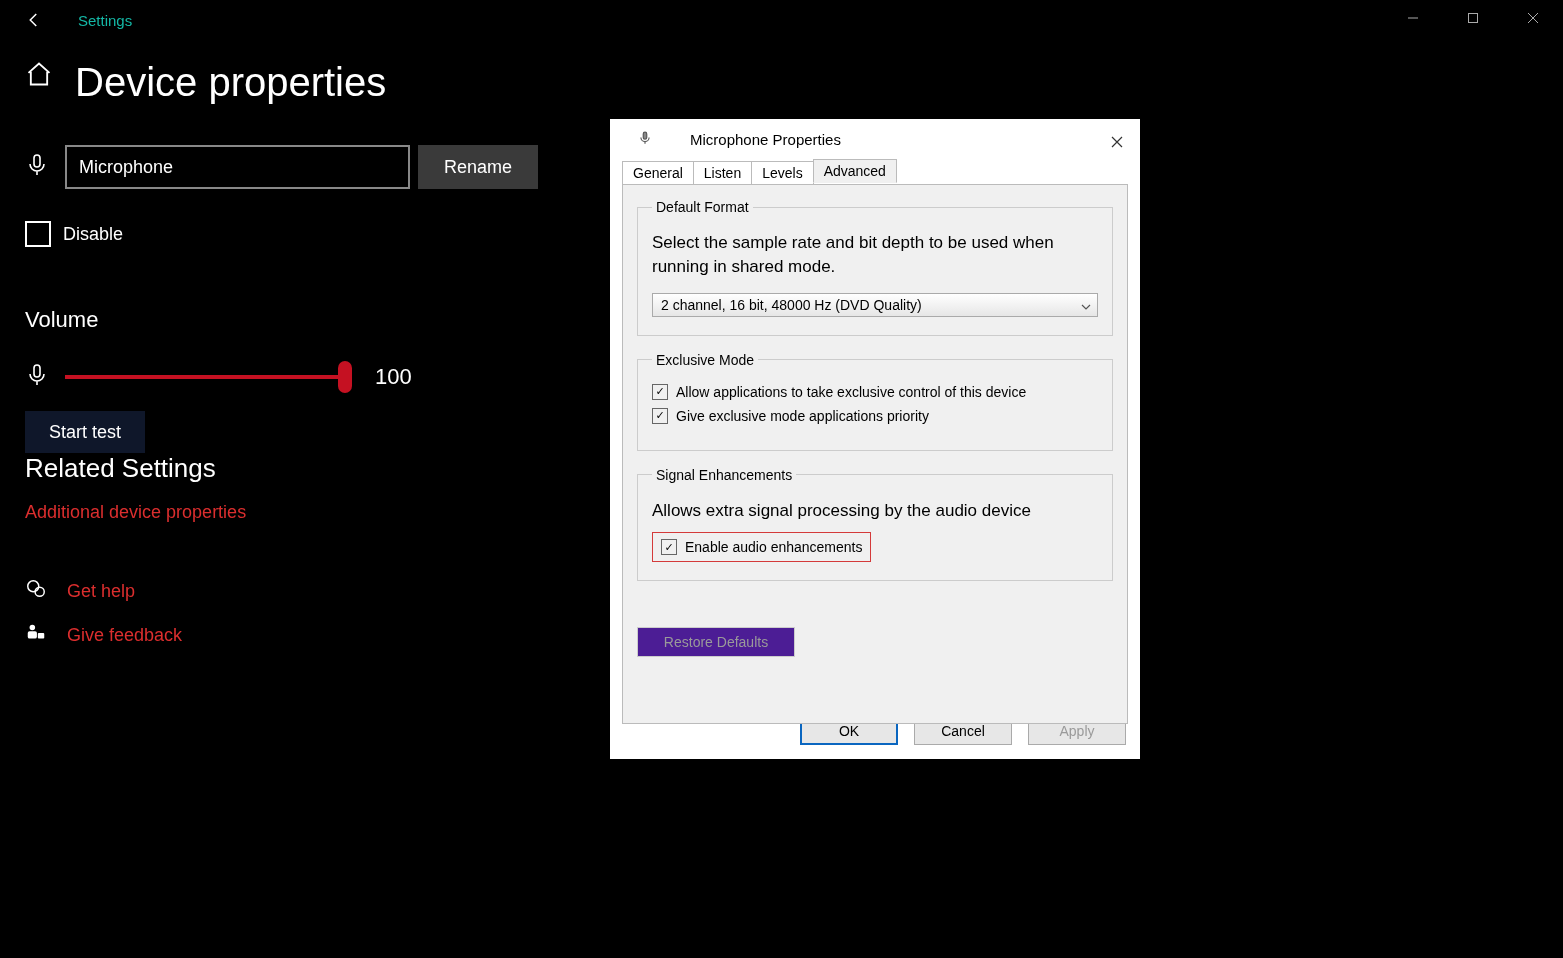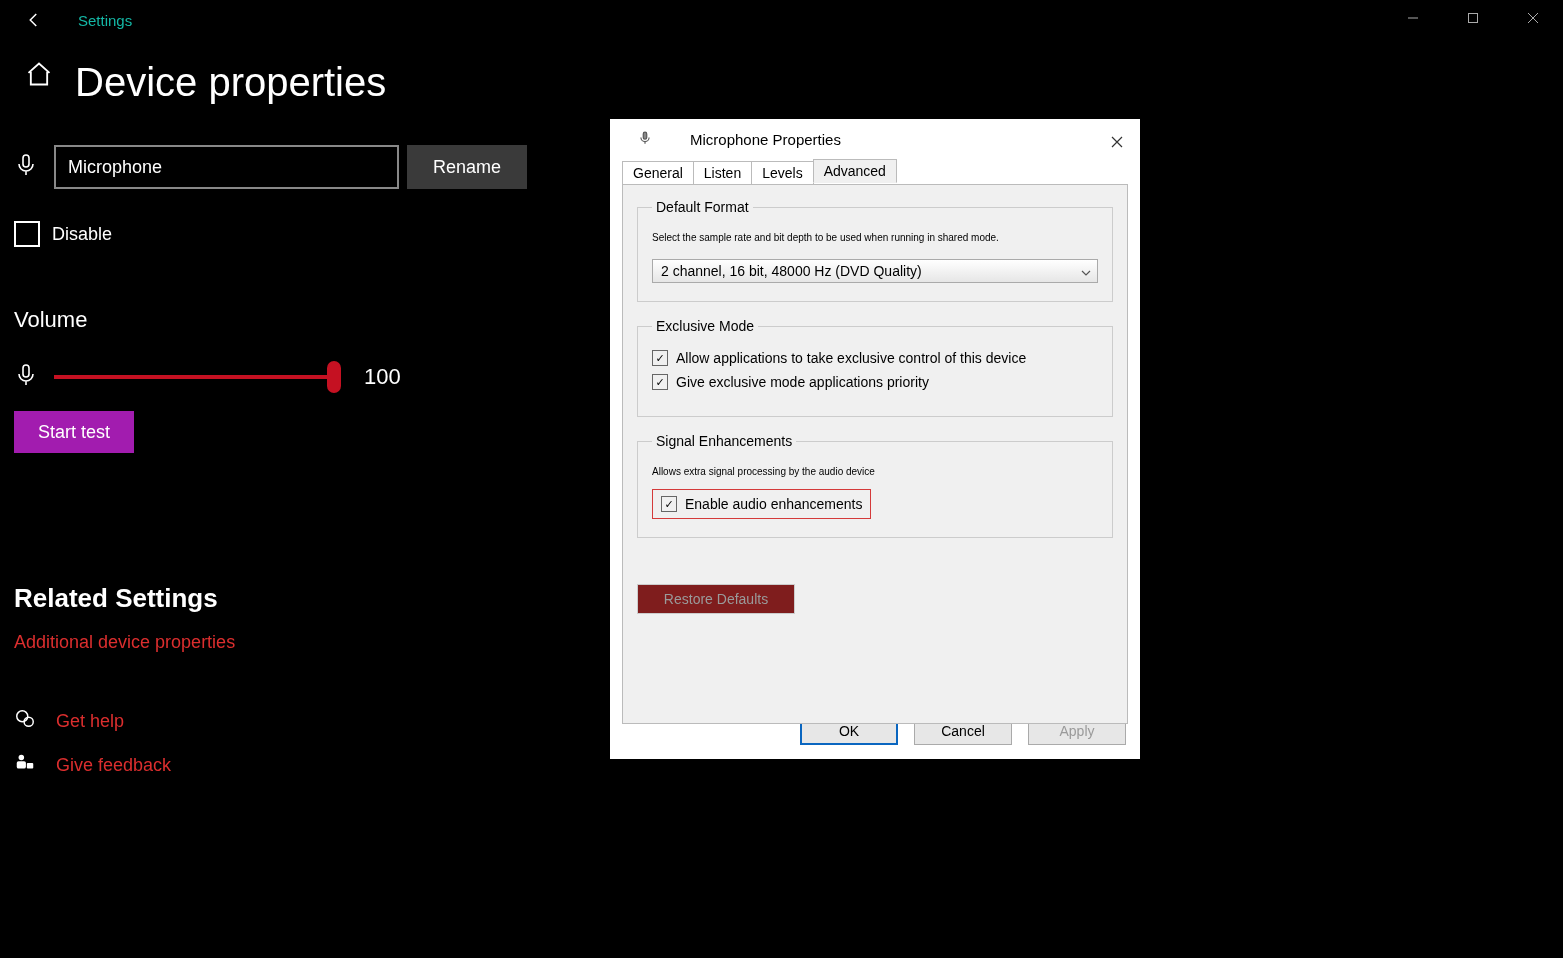--- a/index.html
+++ b/index.html
@@ -48,21 +48,21 @@
   .page-header .home-icon {
     width: 30px; height: 30px;
     margin-right: 20px;
   }
   .page-header h1 {
     font-size: 40px;
     font-weight: 400;
   }
 
   
-  .settings-area { padding-left: 14px; margin-top: 40px; }
+  .settings-area { padding-left: 25px; margin-top: 40px; }
 
   .row { display: flex; align-items: center; }
   .mic-icon { width: 30px; margin-right: 10px; }
   .name-input {
     width: 345px; height: 44px;
     background: #000;
     border: 2px solid #888;
     color: #fff;
     font-size: 18px;
     padding: 0 12px;
@@ -102,28 +102,28 @@
     transform: translateY(-50%);
     width: 14px; height: 32px;
     border-radius: 7px;
     background: #c51122;
   }
   .volume-value { font-size: 22px; margin-left: 10px; }
 
   .start-test-btn {
     margin-top: 20px;
     width: 120px; height: 42px;
-    background: #a21caf;
+    background: #0f172a;
     border: none;
     color: #fff;
     font-size: 18px;
     cursor: pointer;
   }
 
-  .related-heading { font-size: 26px; font-weight: 700; margin-top: 130px; }
+  .related-heading { font-size: 26px; font-weight: 400; }
   .red-link { color: #db2e2e; font-size: 18px; margin-top: 18px; display: block; cursor: pointer; }
 
   .footer-links { margin-top: 55px; }
   .footer-link { display: flex; align-items: center; margin-bottom: 18px; cursor: pointer; }
   .footer-link .fl-icon { width: 30px; margin-right: 12px; }
   .footer-link .fl-text { color: #db2e2e; font-size: 18px; }
 
   
   .dialog {
     position: absolute;
@@ -185,21 +185,21 @@
     z-index: 1;
     height: 540px;
   }
 
   fieldset {
     border: 1px solid #ccc;
     padding: 16px 14px 18px 14px;
     margin-bottom: 16px;
   }
   legend { font-size: 14px; padding: 0 4px; }
-  .fg-desc { font-size: 10px; line-height: 1.4; margin-bottom: 14px; }
+  .fg-desc { font-size: 17px; line-height: 1.4; margin-bottom: 14px; }
 
   .select-wrap {
     position: relative;
     background: linear-gradient(#fff,#e6e6e6);
     border: 1px solid #aaa;
     height: 24px;
     display: flex; align-items: center;
     padding: 0 24px 0 8px;
     cursor: pointer;
   }
@@ -219,21 +219,21 @@
   }
 
   .highlight-row {
     display: inline-flex; align-items: center;
     border: 1px solid #d43a3a;
     padding: 6px 8px;
   }
 
   .restore-btn {
     width: 158px; height: 30px;
-    background: #7f1d1d;
+    background: #4c1d95;
     border: 1px solid #ccc;
     color: #9a9a9a;
     font-size: 14px;
     margin-top: 30px;
     cursor: default;
   }
 
   .dialog-buttons {
     position: absolute;
     right: 14px; bottom: 14px;

